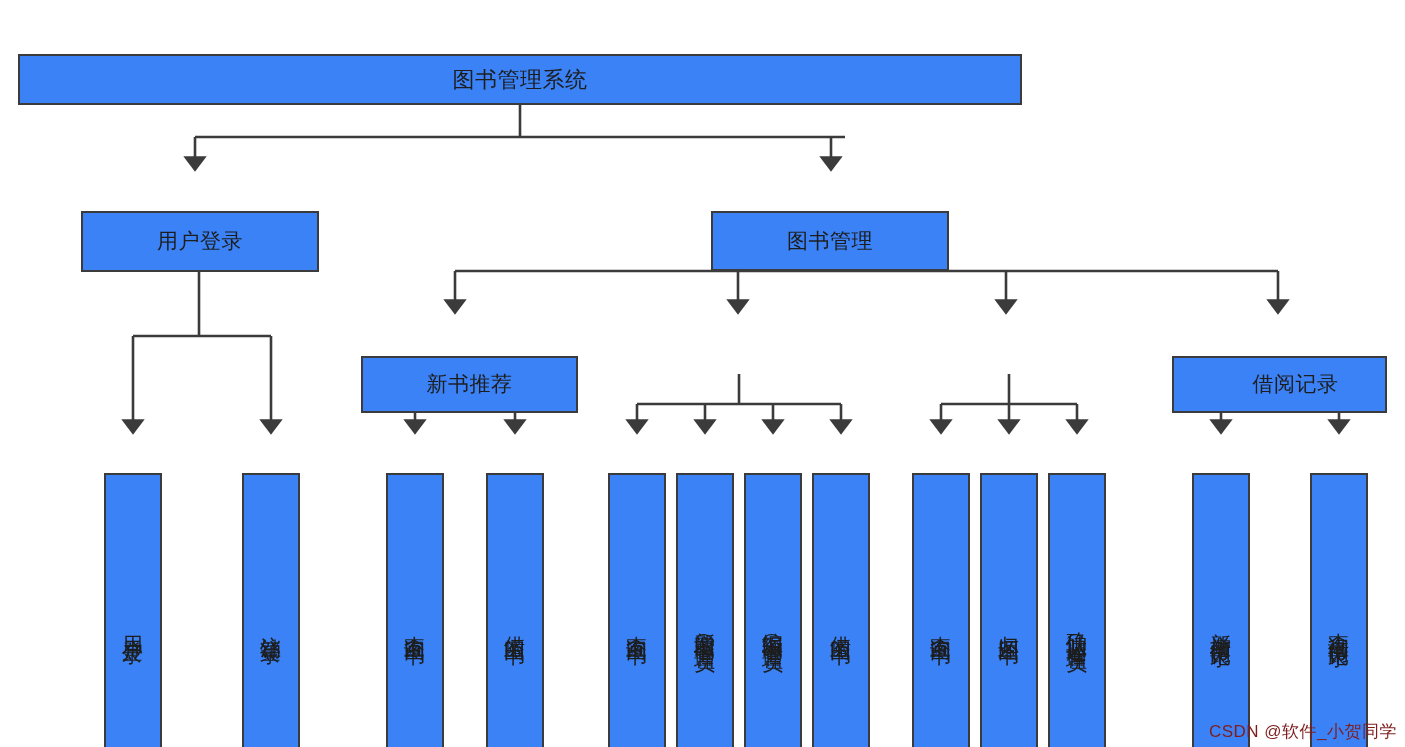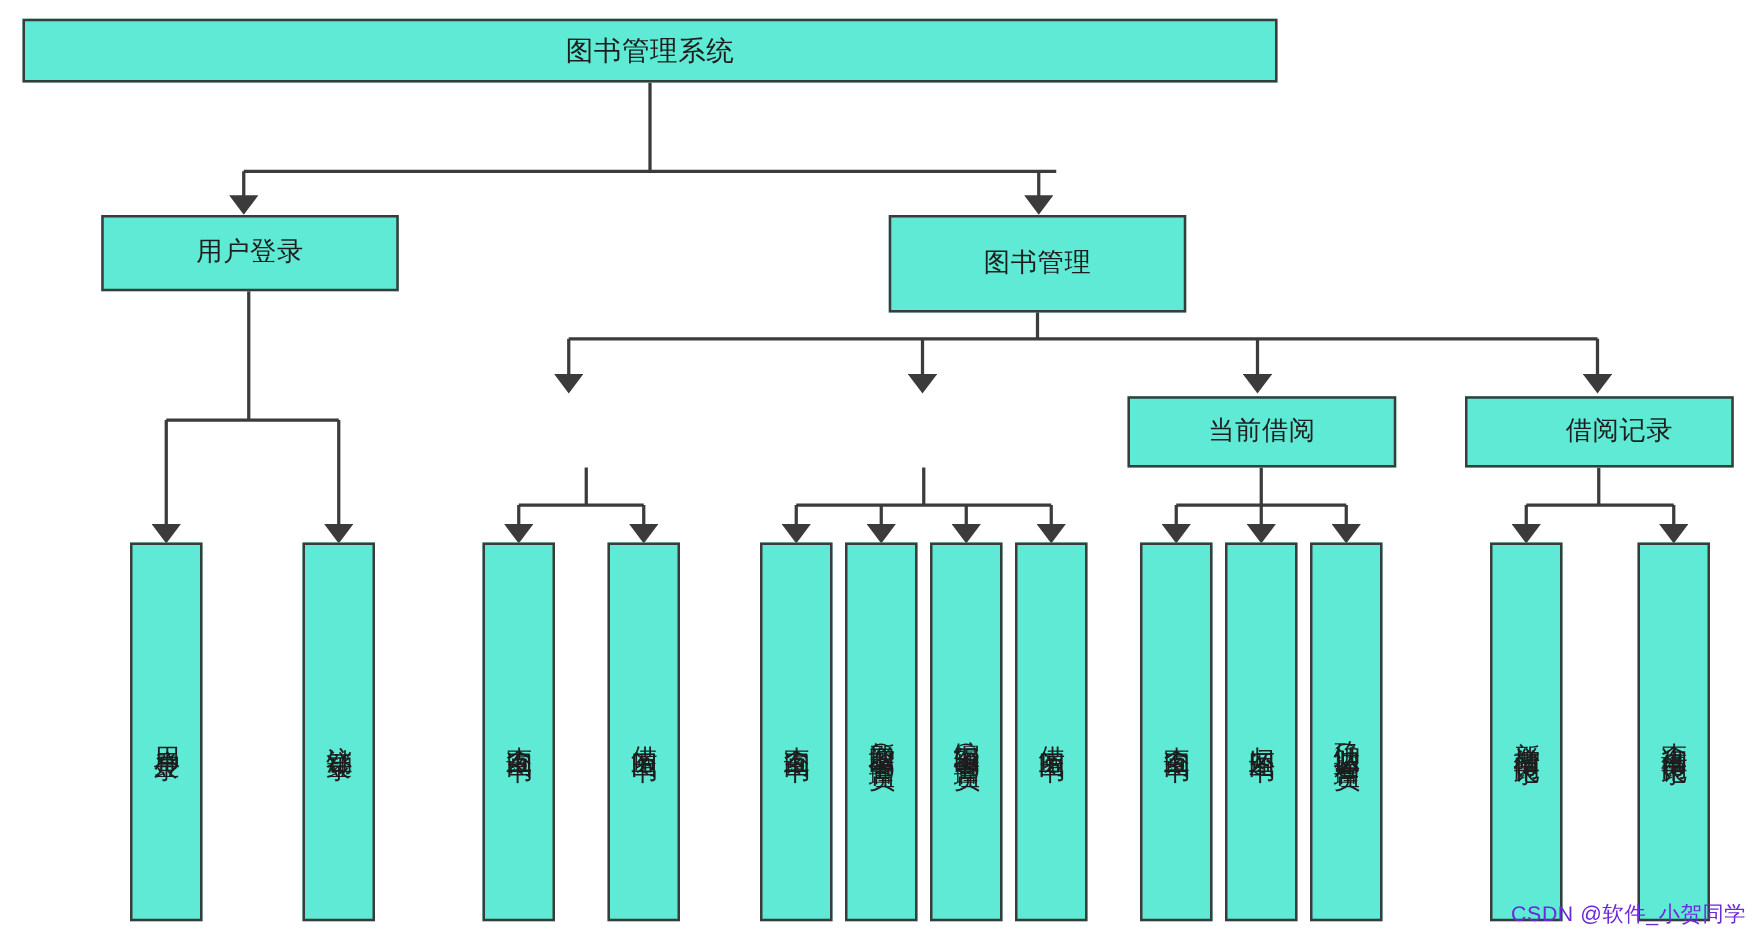--- a/index.html
+++ b/index.html
@@ -19,25 +19,26 @@
   svg.wires{
     position:absolute;
     left:0; top:0;
     width:1405px; height:747px;
     pointer-events:none;
   }
   .node{
     position:absolute;
     box-sizing:border-box;
     border:2px solid #3b3b3b;
-    background:#5eead4;
+    background:#3b82f6;
     display:flex;
     align-items:center;
     justify-content:center;
     text-align:center;
+    margin-top:39px;
   }
   .node .lbl{
     display:block;
     line-height:1.18;
     color:#1d1d1d;
     letter-spacing:0.5px;
   }
   
   .node.h .lbl{
     font-size:21px;
@@ -63,21 +64,21 @@
   }
   .node.v.top .lbl{
     align-items:flex-start;
     padding-top:4px;
   }
   .watermark{
     position:absolute;
     right:8px;
     bottom:4px;
     font-size:17px;
-    color:#6d28d9;
+    color:#7f1d1d;
     white-space:nowrap;
     letter-spacing:0.5px;
   }
 </style>
 </head>
 <body>
 
 <div id="canvas">
 
   <svg class="wires" viewBox="0 0 1405 747">
@@ -130,26 +131,26 @@
     </g>
   </svg>
 
   <div class="node h root" style="left:18px; top:15px; width:1004px; height:51px;">
     <span class="lbl">图书管理系统</span>
   </div>
 
   <div class="node h" style="left:81px; top:172px; width:238px; height:61px;">
     <span class="lbl">用户登录</span>
   </div>
-  <div class="node h" style="left:711px; top:172px; width:238px; height:78px;">
+  <div class="node h" style="left:711px; top:172px; width:238px; height:60px;">
     <span class="lbl">图书管理</span>
   </div>
 
-  <div class="node h" style="left:902px; top:317px; width:215px; height:57px;">
-    <span class="lbl">当前借阅</span>
+  <div class="node h" style="left:361px; top:317px; width:217px; height:57px;">
+    <span class="lbl">新书推荐</span>
   </div>
   <div class="node h" style="left:1172px; top:317px; width:215px; height:57px;padding-left:32px;">
     <span class="lbl">借阅记录</span>
   </div>
 
   <div class="node v" style="left:104px; top:434px; width:58px; height:303px;">
     <span class="lbl">用户登录</span>
   </div>
   <div class="node v" style="left:242px; top:434px; width:58px; height:303px;">
     <span class="lbl">注销登录</span>

